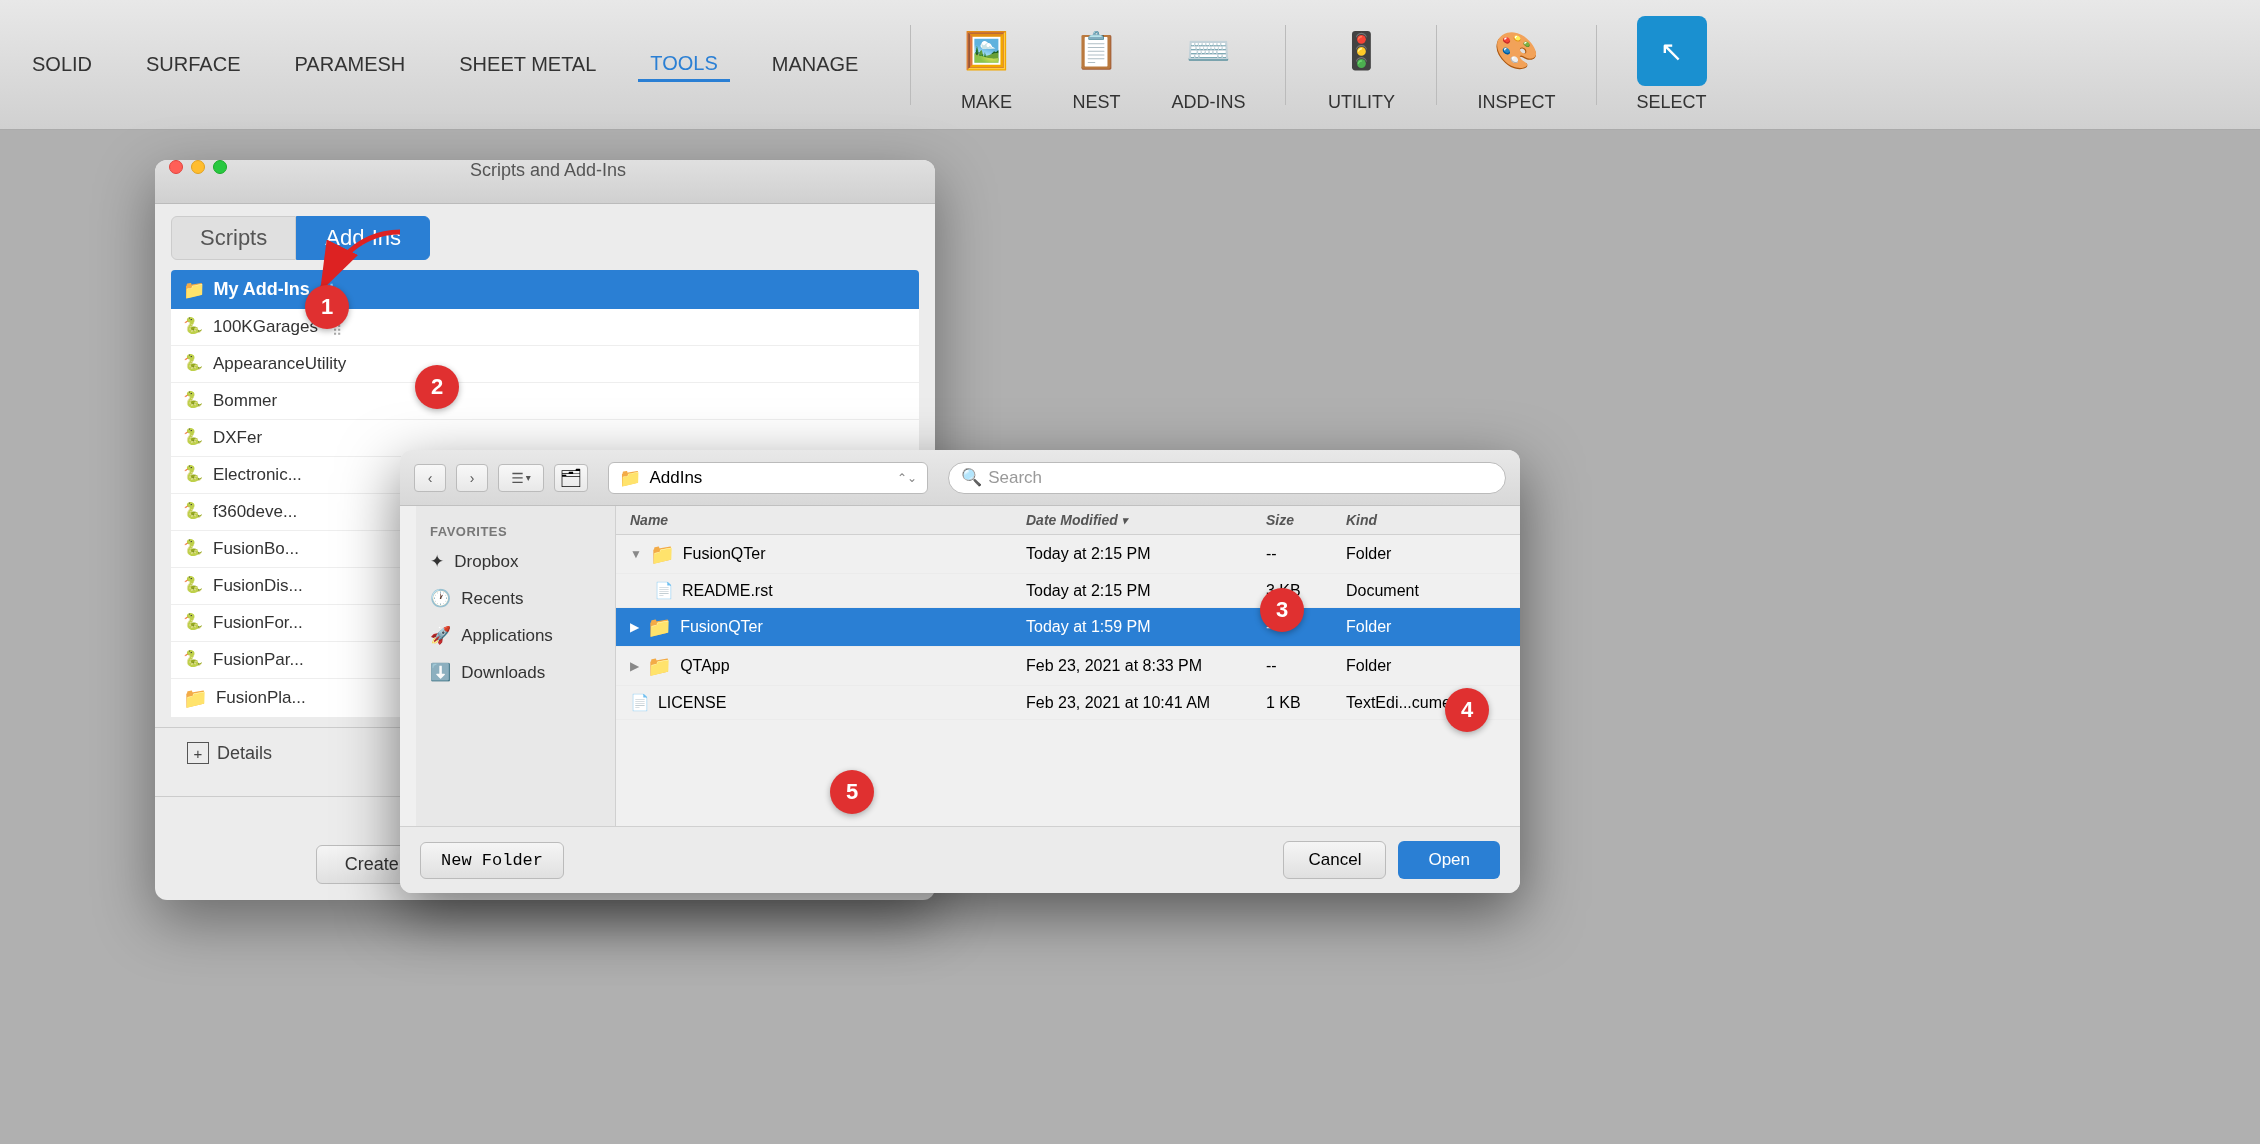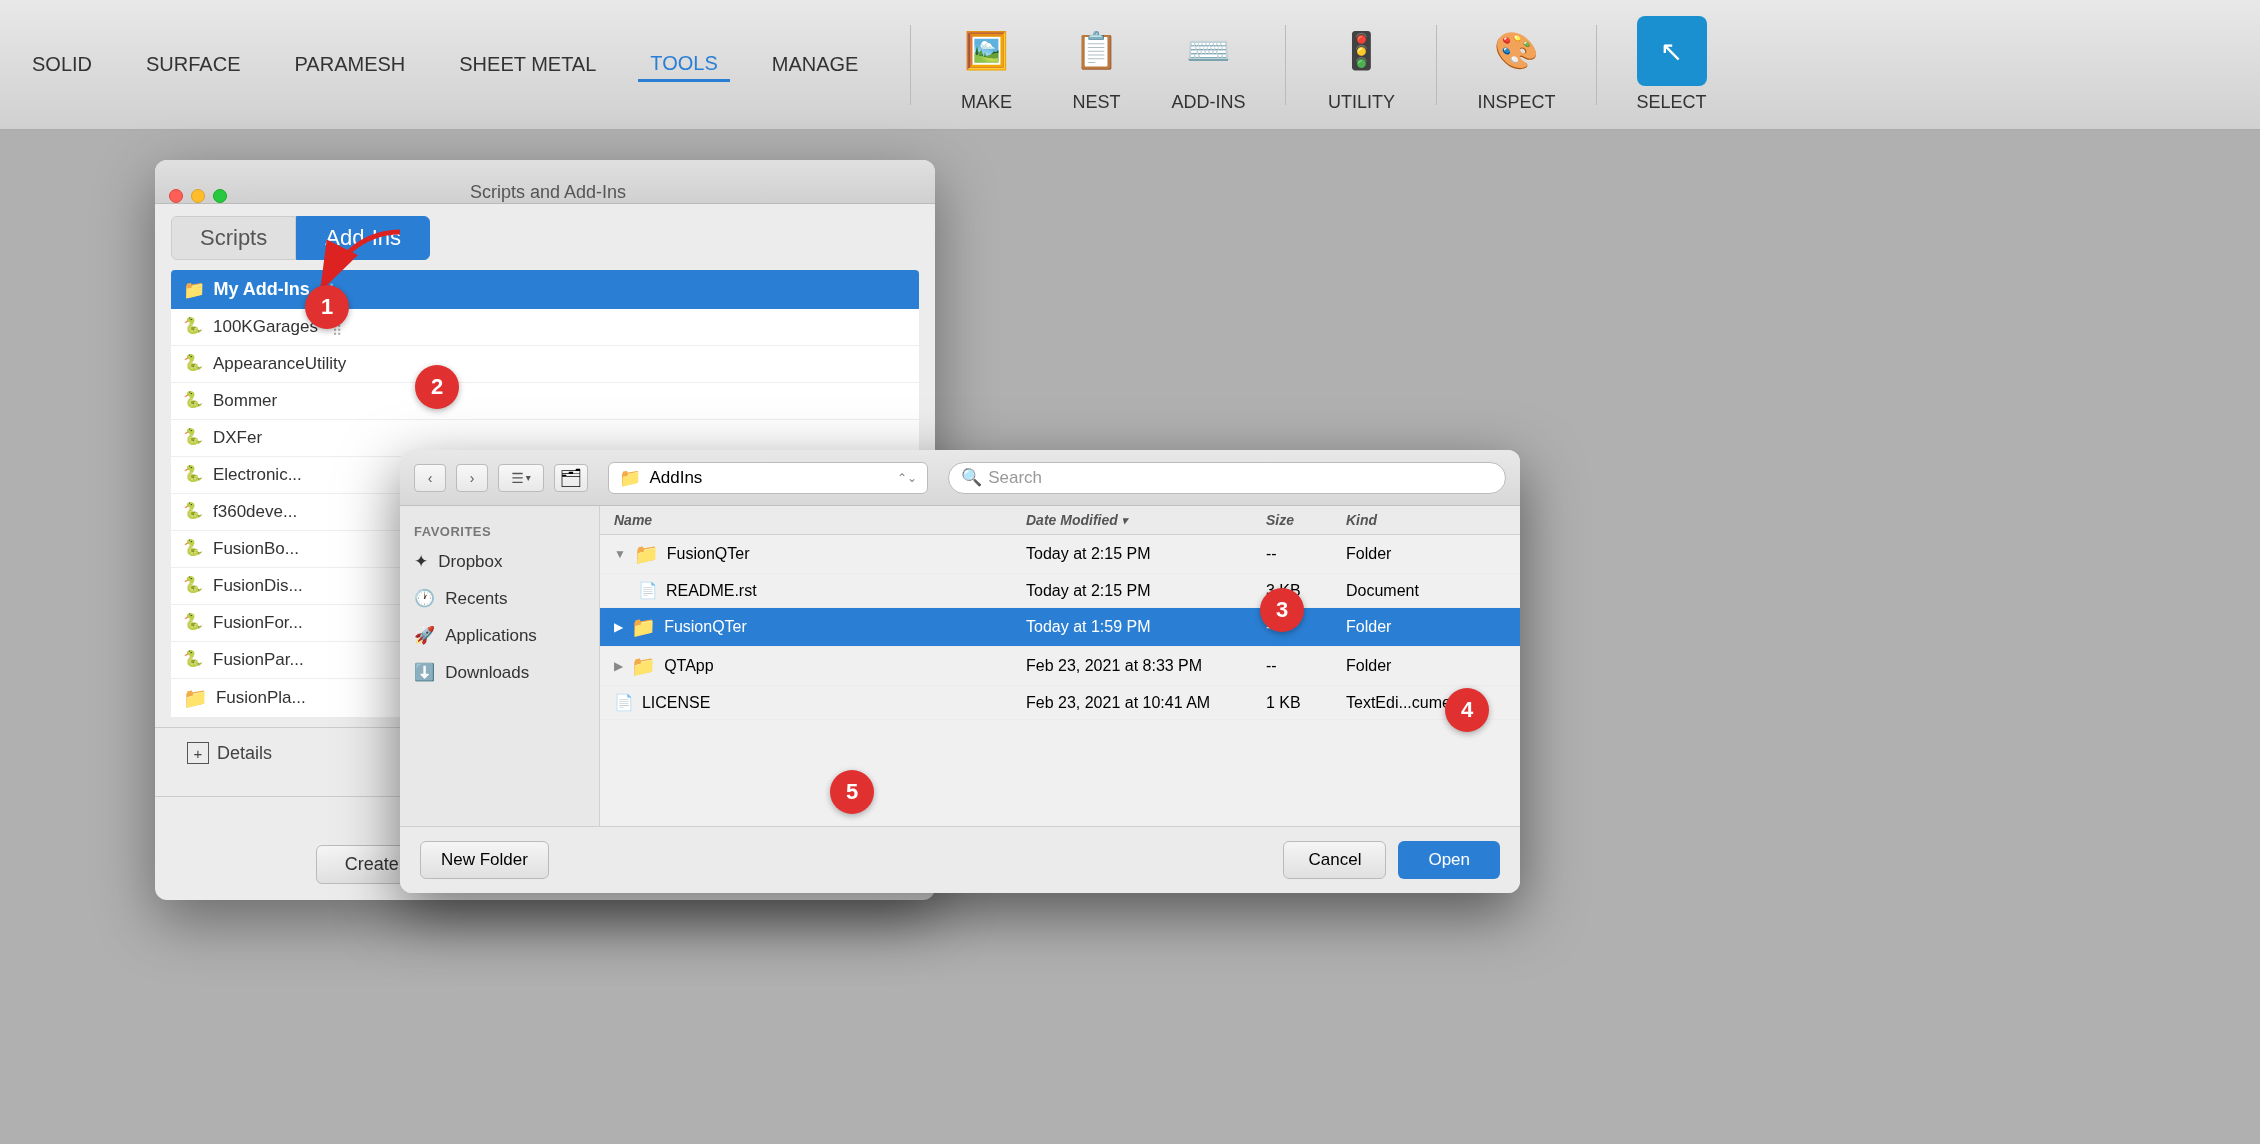--- a/index.html
+++ b/index.html
@@ -74,21 +74,21 @@
       width: 780px;
       background: #ececec;
       border-radius: 12px;
       box-shadow: 0 20px 60px rgba(0,0,0,0.4);
       overflow: hidden;
     }
     .dialog-titlebar {
       background: linear-gradient(to bottom, #e0e0e0, #d0d0d0);
       height: 44px;
       display: flex;
-      align-items: flex-end;
+      align-items: flex-start;
       padding: 0 14px;
       gap: 8px;
       border-bottom: 1px solid #bbb;
     }
     .traffic-light {
       width: 14px;
       height: 14px;
       border-radius: 50%;
       cursor: pointer;
     }
@@ -294,20 +294,21 @@
     }
     .fp-body {
       display: flex;
       height: 320px;
     }
     .fp-sidebar {
       width: 200px;
       background: #e8e8e8;
       border-right: 1px solid #d0d0d0;
       padding: 14px 0;
+      margin-left: 16px;
     }
     .fp-sidebar-header {
       font-size: 13px;
       font-weight: 700;
       color: #777;
       text-transform: uppercase;
       padding: 4px 14px;
       letter-spacing: 0.5px;
     }
     .fp-sidebar-item {
@@ -366,20 +367,21 @@
       border-top: 1px solid #d0d0d0;
       background: #ebebeb;
     }
     .fp-new-folder-btn {
       padding: 8px 20px;
       font-size: 17px;
       border: 1px solid #bbb;
       border-radius: 6px;
       background: linear-gradient(to bottom, #f5f5f5, #e0e0e0);
       cursor: pointer;
+      font-family: Liberation Mono, monospace;
     }
     .fp-action-buttons {
       display: flex;
       gap: 12px;
     }
     .btn-cancel {
       padding: 8px 24px;
       font-size: 17px;
       border: 1px solid #bbb;
       border-radius: 6px;

